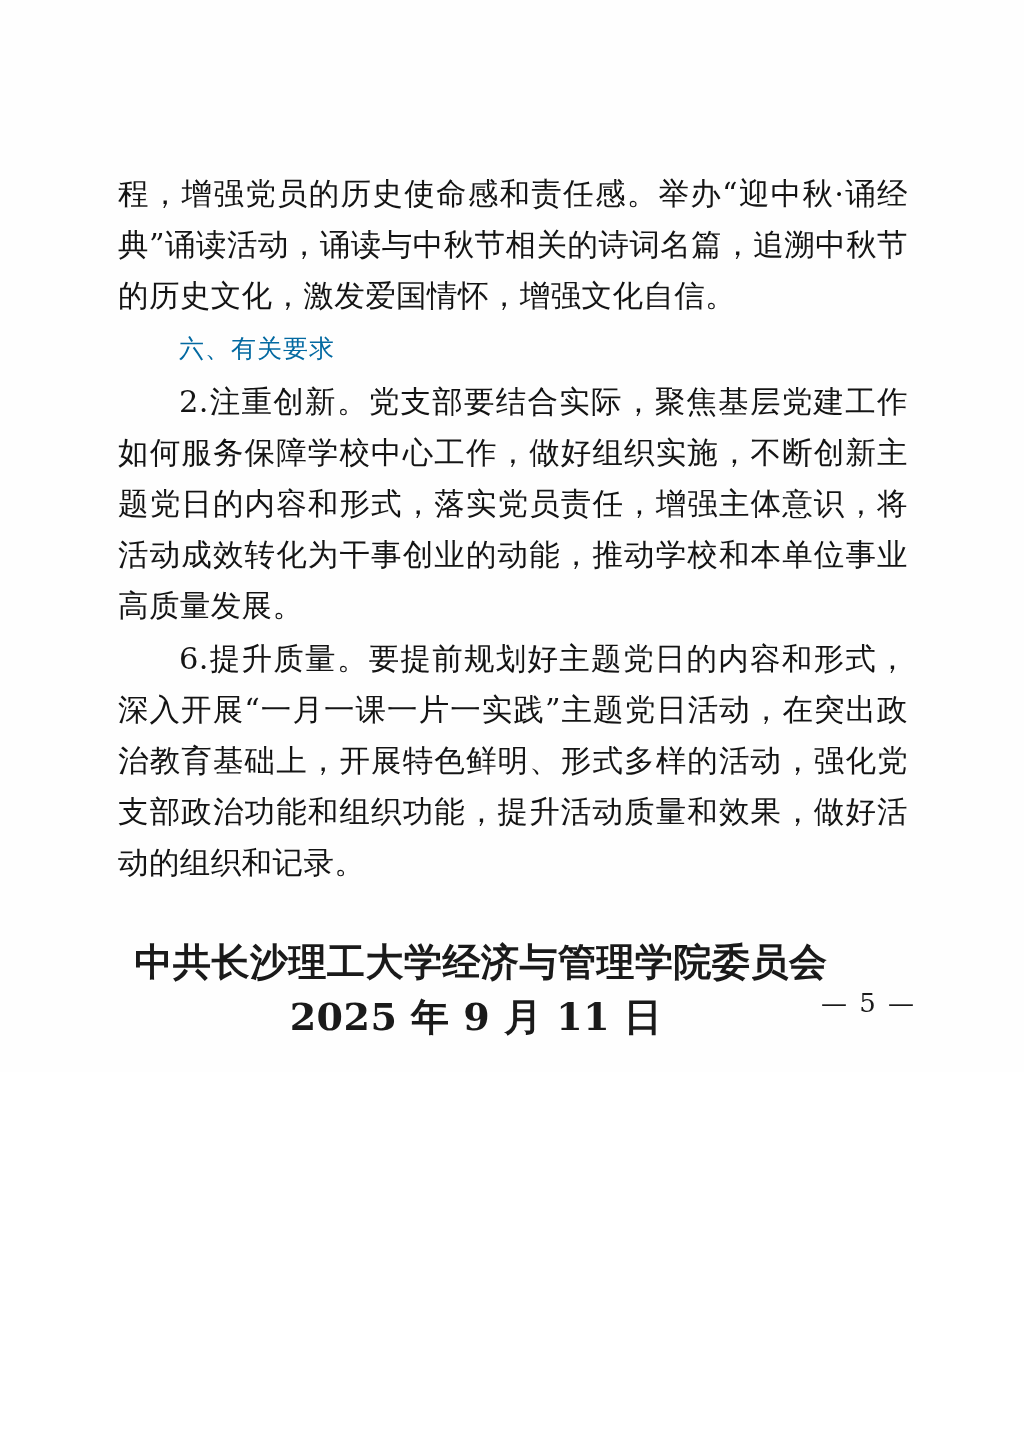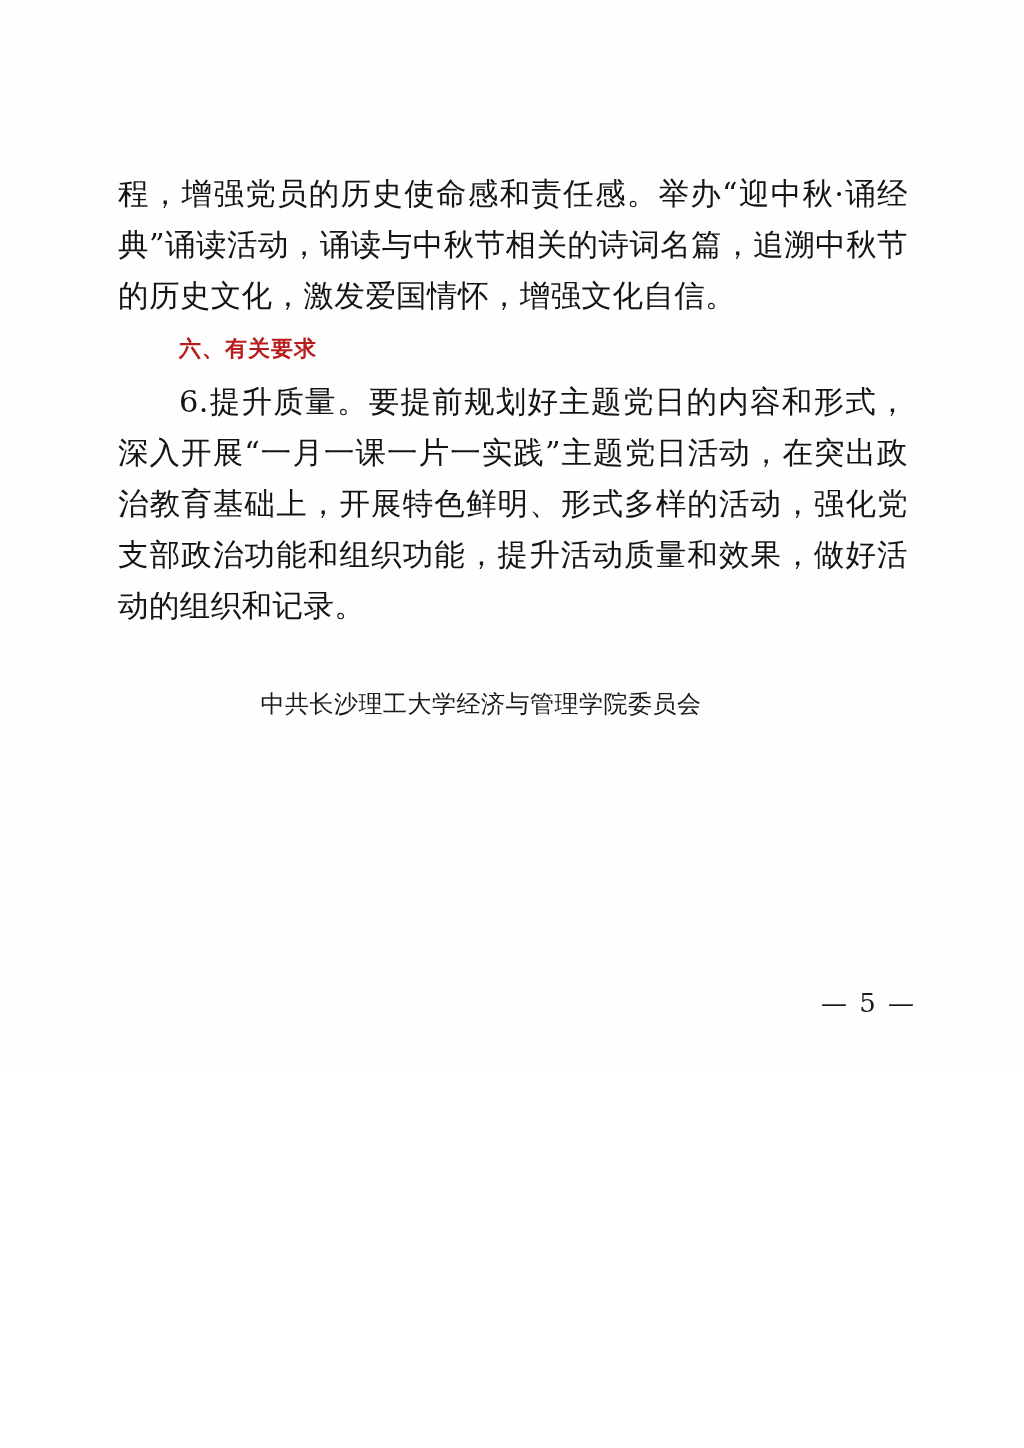--- a/index.html
+++ b/index.html
@@ -37,37 +37,38 @@
     text-align: justify;
     text-justify: inter-character;
     font-family: "DejaVu Serif", "Liberation Serif", serif;
     color: #141414;
   }
   p.indent {
     text-indent: 61px;
   }
   p.heading {
     margin: 0 0 2px 0;
-    font-size: 22px;
+    font-size: 25px;
     line-height: 51px;
     text-indent: 61px;
-    font-weight: bold;
+    font-weight: normal;
     font-family: "DejaVu Sans", "Liberation Sans", sans-serif;
     letter-spacing: 1px;
-    color: #b91c1c;
+    color: #0369a1;
   }
   .signature-block {
     margin-top: 46px;
     text-align: center;
   }
   .signature-block p {
     margin: 0;
-    font-size: 24px;
+    font-size: 38px;
     line-height: 55px;
     letter-spacing: 0.5px;
+    font-weight: bold;
   }
   .sig-unit {
     padding-right: 64px;
   }
   .sig-date {
     padding-right: 74px;
     letter-spacing: 1.2px;
   }
   .page-number {
     position: absolute;
@@ -84,24 +85,26 @@
 
 <div class="page">
 
   <div class="body-area">
 
     <p class="para">程，增强党员的历史使命感和责任感。举办“迎中秋·诵经典”诵读活动，诵读与中秋节相关的诗词名篇，追溯中秋节的历史文化，激发爱国情怀，增强文化自信。</p>
 
     <p class="heading">六、有关要求</p>
 
 
+    <p class="para indent">2.注重创新。党支部要结合实际，聚焦基层党建工作如何服务保障学校中心工作，做好组织实施，不断创新主题党日的内容和形式，落实党员责任，增强主体意识，将活动成效转化为干事创业的动能，推动学校和本单位事业高质量发展。</p>
 
     <p class="para indent">6.提升质量。要提前规划好主题党日的内容和形式，深入开展“一月一课一片一实践”主题党日活动，在突出政治教育基础上，开展特色鲜明、形式多样的活动，强化党支部政治功能和组织功能，提升活动质量和效果，做好活动的组织和记录。</p>
 
     <div class="signature-block">
       <p class="sig-unit">中共长沙理工大学经济与管理学院委员会</p>
+      <p class="sig-date">2025 年 9 月 11 日</p>
     </div>
 
   </div>
 
   <div class="page-number">— 5 —</div>
 
 </div>
 
 </body></html>

